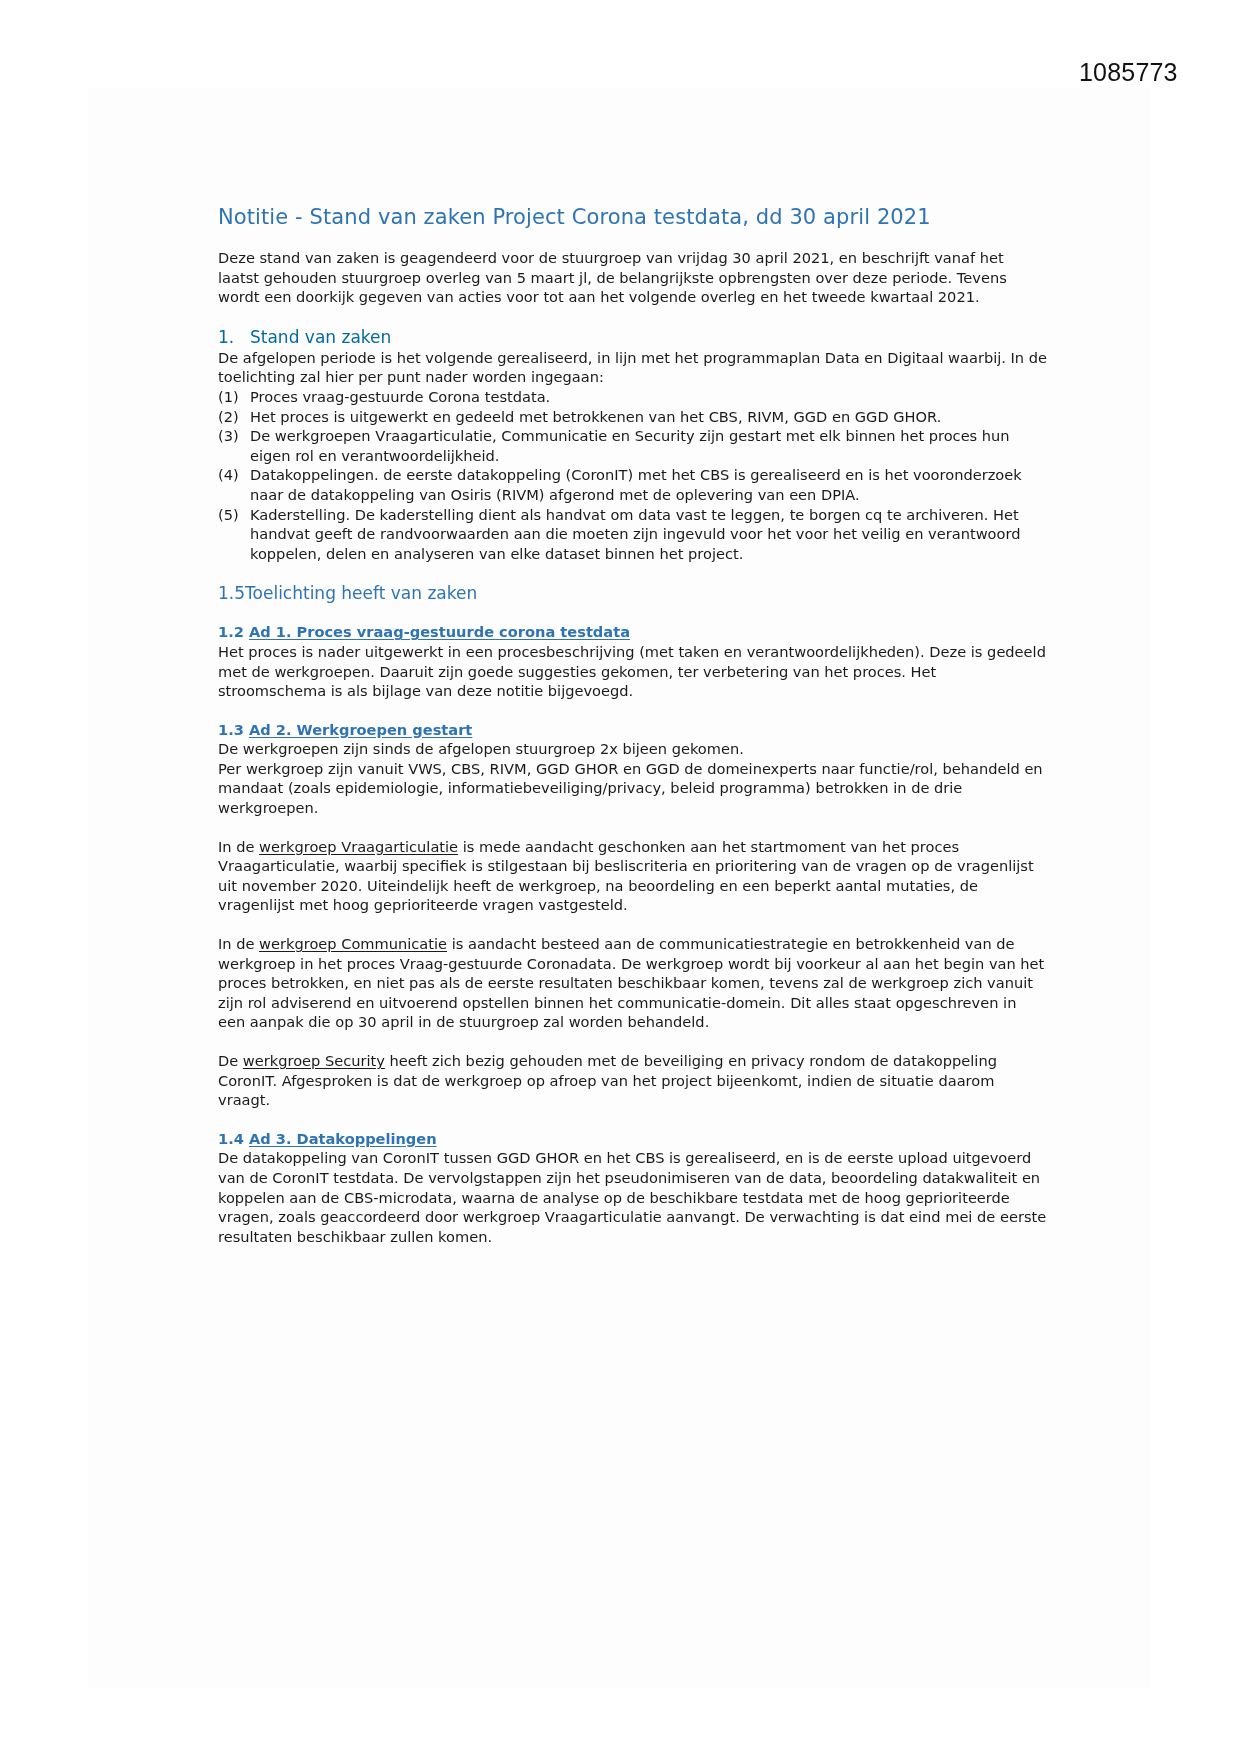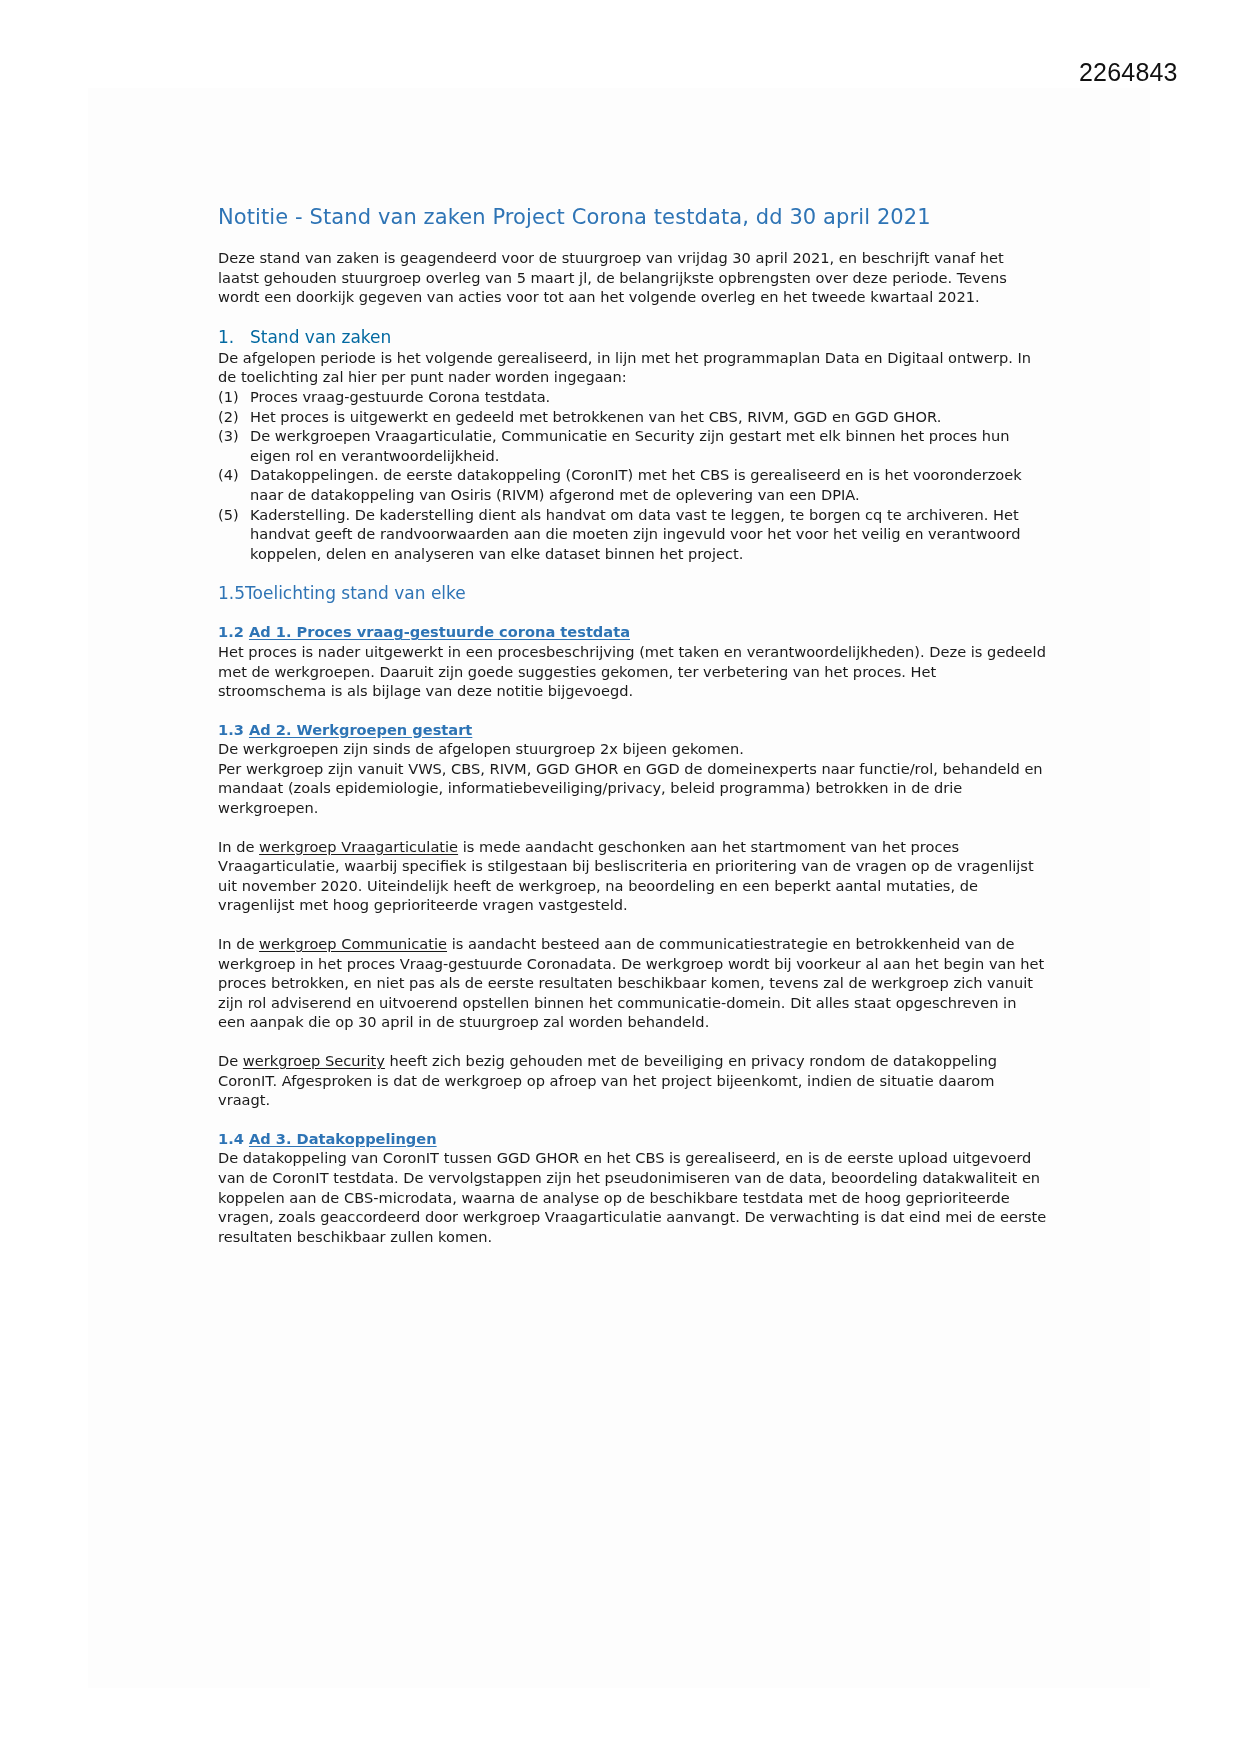--- a/index.html
+++ b/index.html
@@ -100,45 +100,45 @@
     }
     .u {
       text-decoration: underline;
       text-underline-offset: 2px;
     }
     .section-block { margin-bottom: 19px; }
   </style>
 </head>
 <body>
 
-<div class="doc-id">2264843</div>
+<div class="doc-id">1085773</div>
 <div class="page-inner"></div>
 
 <div class="content">
   <h1 class="title">Notitie - Stand van zaken Project Corona testdata, dd 30 april 2021</h1>
 
   <p class="para">Deze stand van zaken is geagendeerd voor de stuurgroep van vrijdag 30 april 2021, en beschrijft vanaf het laatst gehouden stuurgroep overleg van 5 maart jl, de belangrijkste opbrengsten over deze periode. Tevens wordt een doorkijk gegeven van acties voor tot aan het volgende overleg en het tweede kwartaal 2021.</p>
 
 
   <div>
     <h2 class="h1">
       <span class="num">1.</span><span>Stand van zaken</span>
     </h2>
-    <p>De afgelopen periode is het volgende gerealiseerd, in lijn met het programmaplan Data en Digitaal ontwerp. In de toelichting zal hier per punt nader worden ingegaan:</p>
+    <p>De afgelopen periode is het volgende gerealiseerd, in lijn met het programmaplan Data en Digitaal waarbij. In de toelichting zal hier per punt nader worden ingegaan:</p>
     <ul class="num-list">
       <li><span class="marker">(1)</span><span>Proces vraag-gestuurde Corona testdata.</span></li>
       <li><span class="marker">(2)</span><span>Het proces is uitgewerkt en gedeeld met betrokkenen van het CBS, RIVM, GGD en GGD GHOR.</span></li>
       <li><span class="marker">(3)</span><span>De werkgroepen Vraagarticulatie, Communicatie en Security zijn gestart met elk binnen het proces hun eigen rol en verantwoordelijkheid.</span></li>
       <li><span class="marker">(4)</span><span>Datakoppelingen. de eerste datakoppeling (CoronIT) met het CBS is gerealiseerd en is het vooronderzoek naar de datakoppeling van Osiris (RIVM) afgerond met de oplevering van een DPIA.</span></li>
       <li><span class="marker">(5)</span><span>Kaderstelling. De kaderstelling dient als handvat om data vast te leggen, te borgen cq te archiveren. Het handvat geeft de randvoorwaarden aan die moeten zijn ingevuld voor het voor het veilig en verantwoord koppelen, delen en analyseren van elke dataset binnen het project.</span></li>
     </ul>
   </div>
 
   <h2 class="h11">
-    <span>1.5</span><span>Toelichting stand van elke</span>
+    <span>1.5</span><span>Toelichting heeft van zaken</span>
   </h2>
 
   <div class="section-block">
     <h3 class="h2">
       <span>1.2</span>
       <span class="link">Ad 1. Proces vraag-gestuurde corona testdata</span>
     </h3>
     <p>Het proces is nader uitgewerkt in een procesbeschrijving (met taken en verantwoordelijkheden). Deze is gedeeld met de werkgroepen. Daaruit zijn goede suggesties gekomen, ter verbetering van het proces. Het stroomschema is als bijlage van deze notitie bijgevoegd.</p>
   </div>
 

